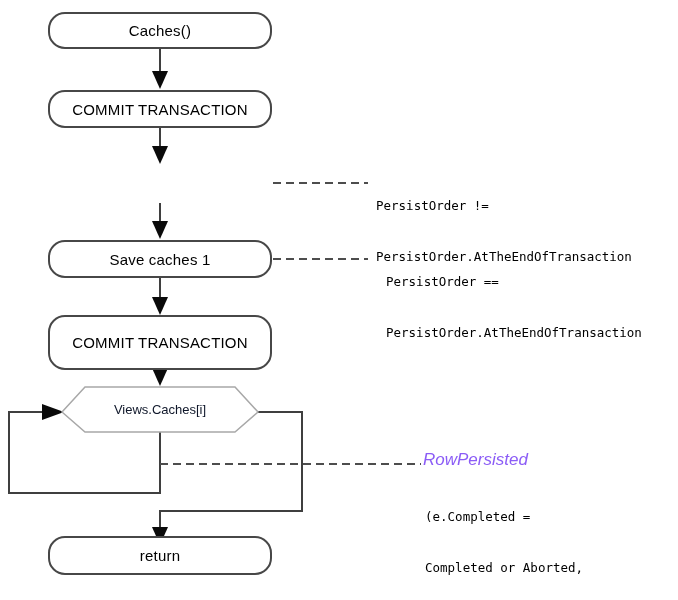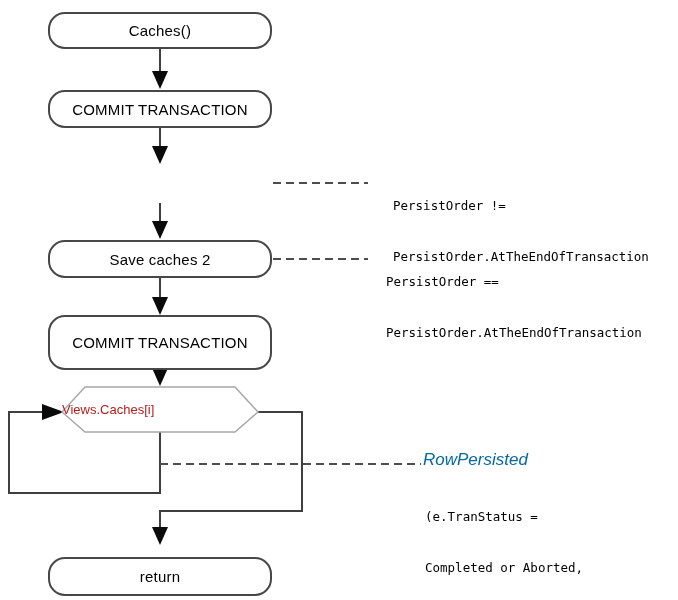--- a/index.html
+++ b/index.html
@@ -32,37 +32,38 @@
     align-items: center;
     justify-content: center;
     font-size: 15px;
     color: #000000;
     letter-spacing: 0.2px;
   }
   .hex-label {
     position: absolute;
     display: flex;
     align-items: center;
+    justify-content: center;
     font-size: 13px;
-    color: #b91c1c;
+    color: #0f172a;
   }
   .annotation {
     position: absolute;
     font-family: "DejaVu Sans Mono", monospace;
     font-size: 12.5px;
     line-height: 17px;
     color: #000000;
     white-space: pre;
   }
   .event-title {
     position: absolute;
     font-family: "Liberation Sans", sans-serif;
     font-style: italic;
     font-size: 17px;
-    color: #0369a1;
+    color: #8b5cf6;
     white-space: pre;
   }
 </style>
 </head>
 <body>
 
 <div class="canvas">
 
   <svg class="connectors" width="678" height="600" viewBox="0 0 678 600" xmlns="http://www.w3.org/2000/svg">
 
@@ -100,45 +101,45 @@
   <div class="node" style="left:48px; top:12px;  width:224px; height:37px">
     <span>Caches()</span>
   </div>
 
   <div class="node" style="left:48px; top:90px;  width:224px; height:38px">
     <span>COMMIT TRANSACTION</span>
   </div>
 
 
   <div class="node" style="left:48px; top:240px; width:224px; height:38px">
-    <span>Save caches 2</span>
+    <span>Save caches 1</span>
   </div>
 
   <div class="node" style="left:48px; top:315px; width:224px; height:55px">
     <span>COMMIT TRANSACTION</span>
   </div>
 
   <div class="hex-label" style="left:62px; top:387px; width:196px; height:45px">
     <span>Views.Caches[i]</span>
   </div>
 
-  <div class="node" style="left:48px; top:557px; width:224px; height:39px">
+  <div class="node" style="left:48px; top:536px; width:224px; height:39px">
     <span>return</span>
   </div>
 
-  <div class="annotation" style="left:393px; top:163px">
+  <div class="annotation" style="left:376px; top:163px">
     <div>PersistOrder !=</div>
     <div>PersistOrder.AtTheEndOfTransaction</div>
   </div>
 
   <div class="annotation" style="left:386px; top:239px">
     <div>PersistOrder ==</div>
     <div>PersistOrder.AtTheEndOfTransaction</div>
   </div>
 
   <div class="event-title" style="left:423px; top:450px">RowPersisted</div>
   <div class="annotation" style="left:425px; top:474px">
-    <div>(e.TranStatus =</div>
+    <div>(e.Completed =</div>
     <div>Completed or Aborted,</div>
     
   </div>
 
 </div>
 
 </body></html>

